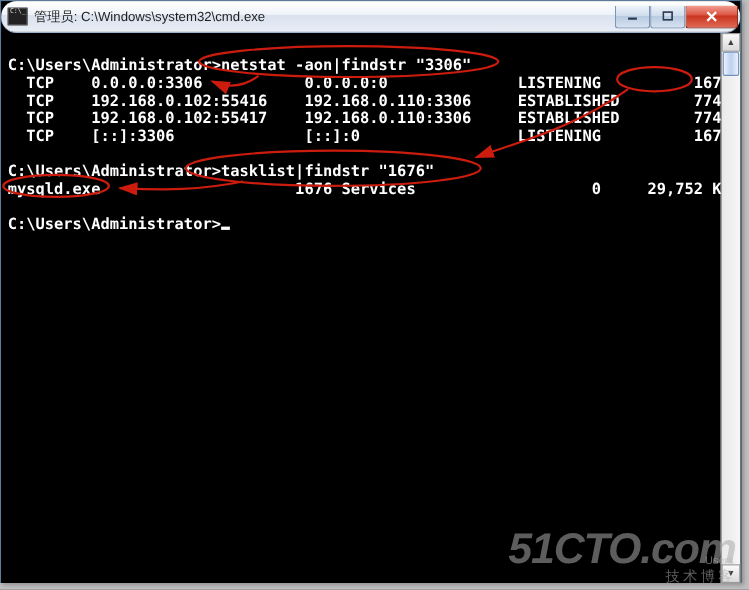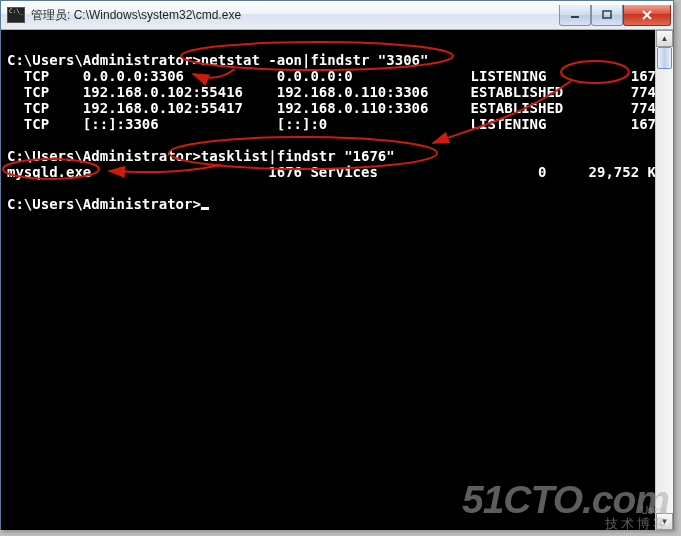--- a/index.html
+++ b/index.html
@@ -27,20 +27,21 @@
 
   .titlebar {
     height: 28px;
     background: linear-gradient(to bottom, #ffffff 0%, #eef2f8 45%, #d9e2ee 46%, #e9eef6 100%);
     border-bottom: 1px solid #9bb1cd;
     display: flex;
     align-items: center;
     font-size: 12px;
     color: #1f1f1f;
     position: relative;
+    border-radius: 14px;
   }
   .titlebar .icon {
     width: 16px;
     height: 14px;
     margin: 0 6px 0 6px;
     background: #222;
     border: 1px solid #555;
     position: relative;
     display: inline-block;
   }

